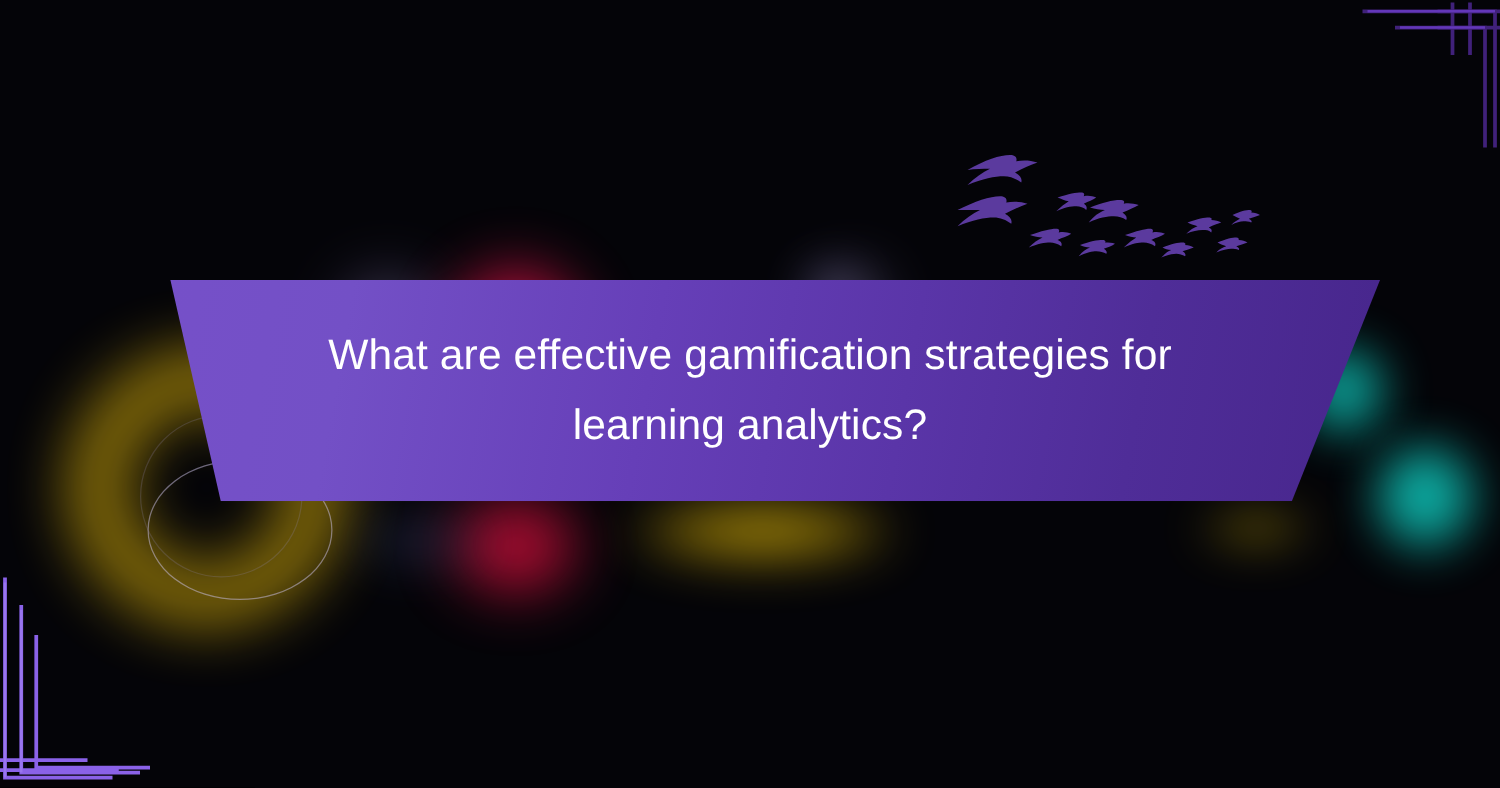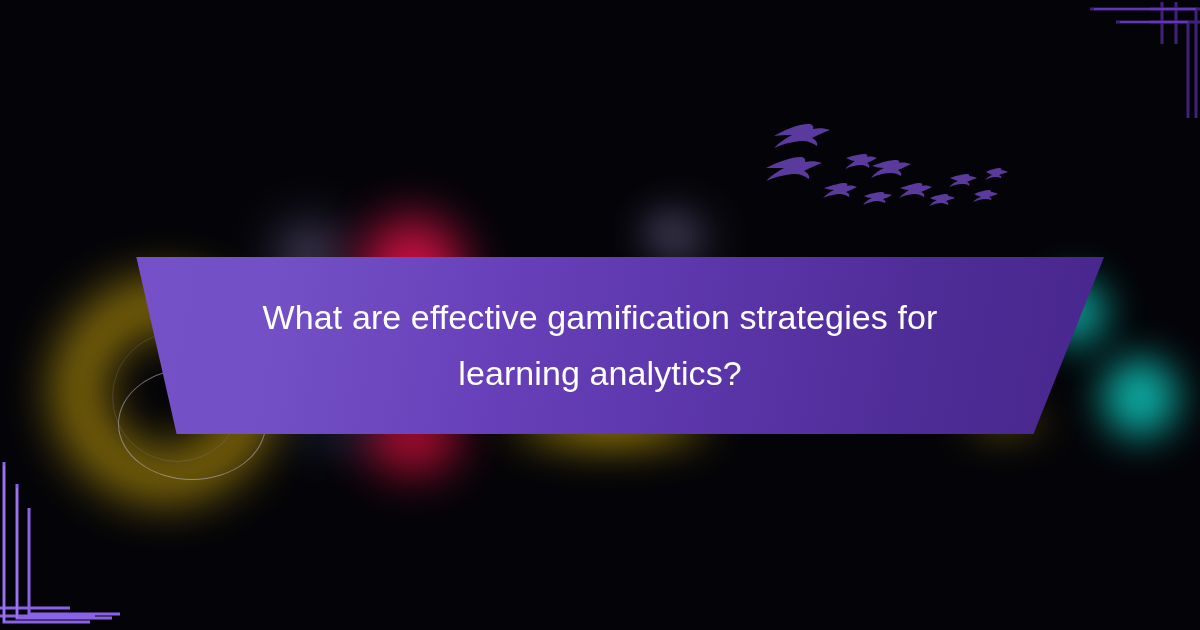--- a/index.html
+++ b/index.html
@@ -143,21 +143,20 @@
   
   #banner {
     position:absolute;
     left:96px; top:224px;
     width:1008px; height:177px;
     background:linear-gradient(100deg,#7650c9 0%, #7350c6 18%, #663fb8 42%, #5a35a8 62%, #4f2d98 80%, #47268c 100%);
     clip-path:polygon(4.0% 0%, 100% 0%, 93.0% 100%, 8.0% 100%);
     display:flex;
     align-items:center;
     justify-content:center;
-    margin-top:33px;
   }
 
   #banner-text {
     width:780px;
     text-align:center;
     color:#ffffff;
     font-size:34px;
     line-height:1.62;
     font-weight:400;
     letter-spacing:.1px;

